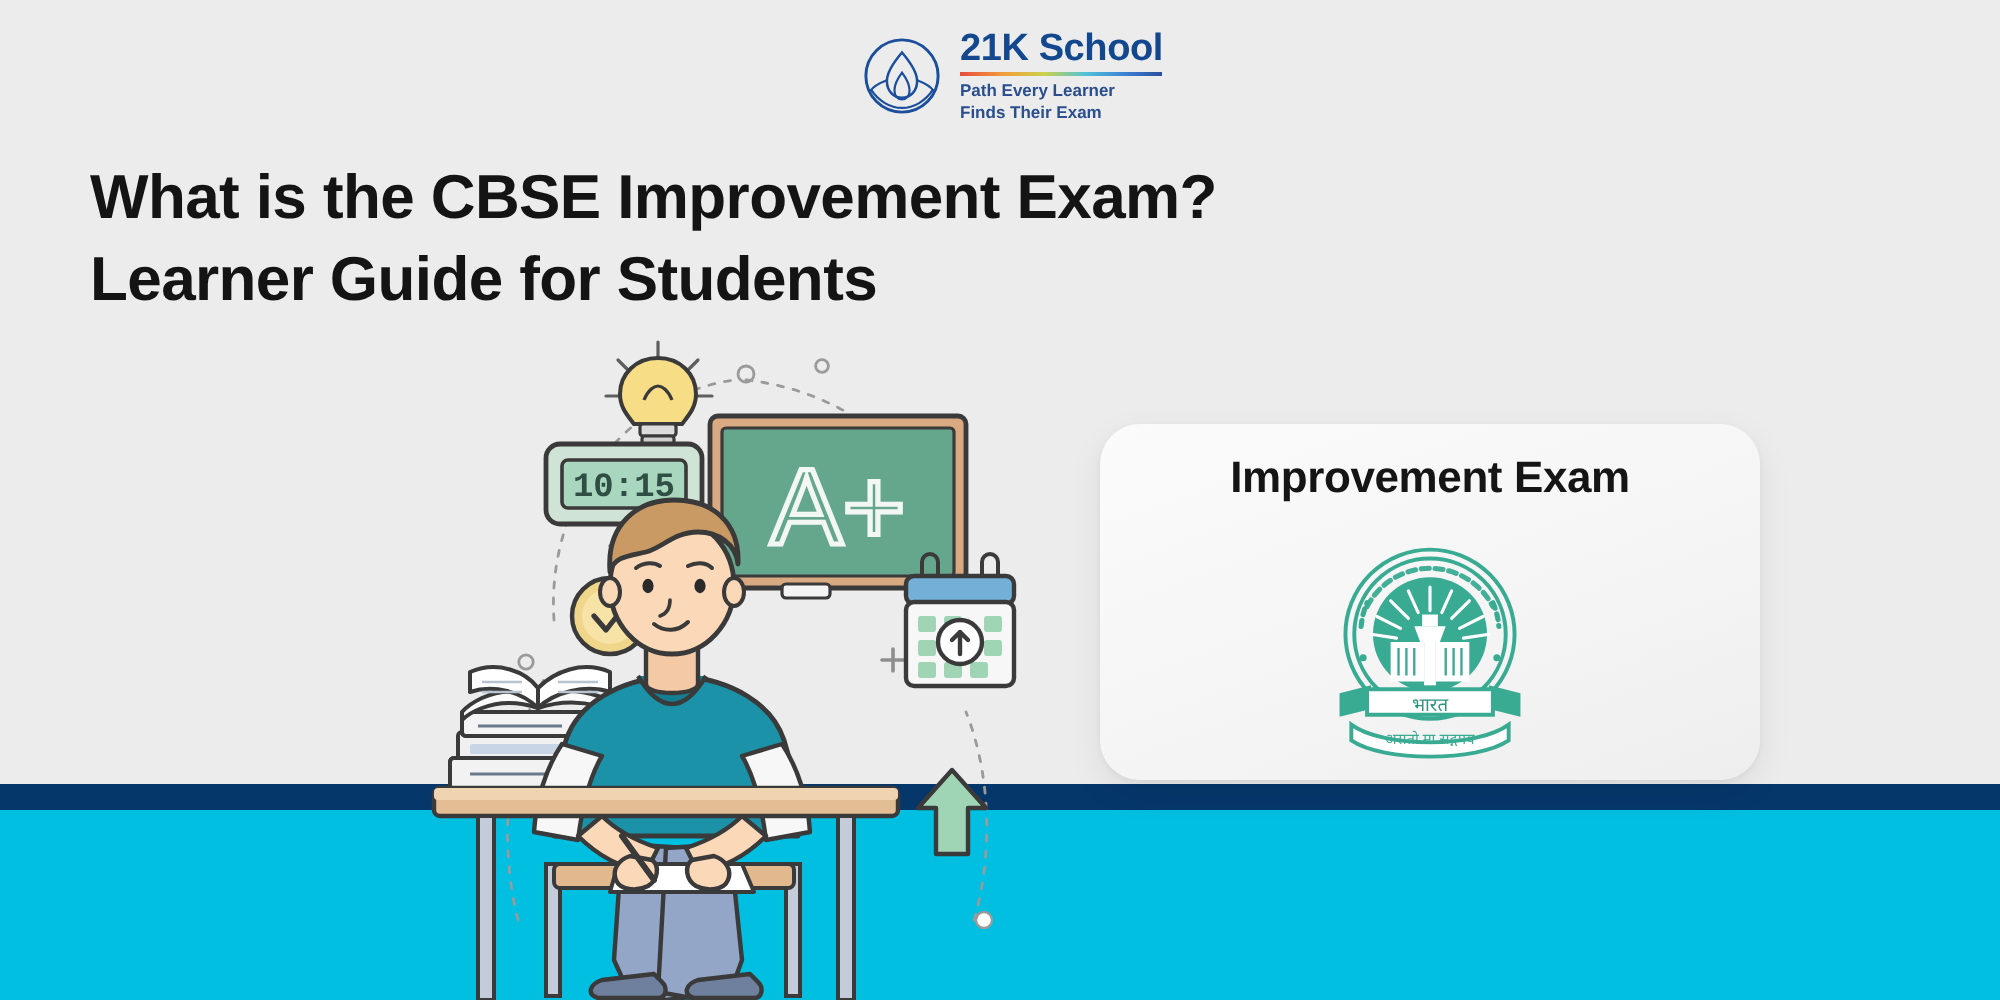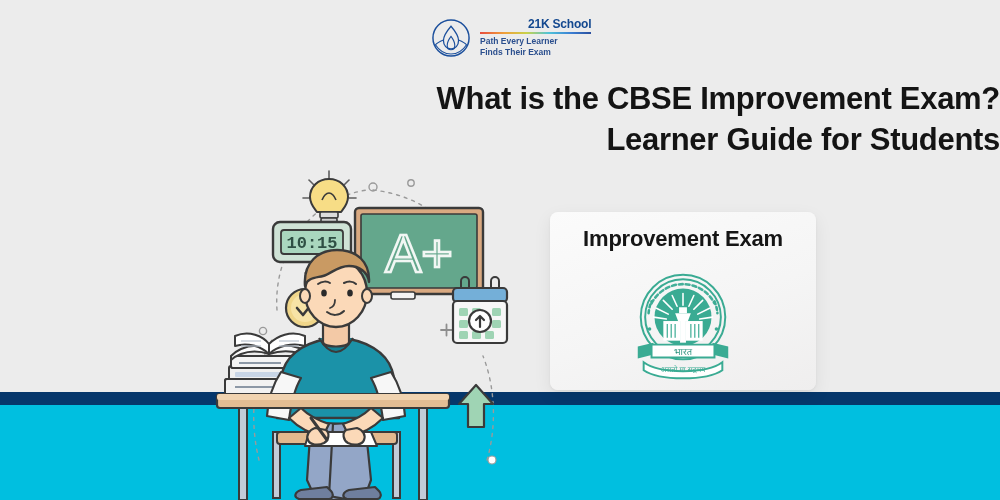--- a/index.html
+++ b/index.html
@@ -22,48 +22,48 @@
   }
 
   
   .logo-wrap {
     position:absolute; left:430px; top:14px; width:150px; height:48px;
     display:flex; align-items:center; gap:8px; z-index:20;
   }
   .logo-mark { width:42px; height:42px; flex:0 0 42px; }
   .logo-text { display:flex; flex-direction:column; justify-content:center; }
   .logo-name {
-    font-size:12px; font-weight:bold; color:#13488f; letter-spacing:-0.2px;
-    line-height:1.05; white-space:nowrap;margin-left:48px;
+    font-size:19px; font-weight:bold; color:#13488f; letter-spacing:-0.2px;
+    line-height:1.05; white-space:nowrap;
   }
   .logo-rule {
     height:2.5px; width:100%; margin:1px 0 2px 0;
     background:linear-gradient(90deg,#e84c3d 0%,#f0a03a 22%,#c9d24b 42%,#4fc3d9 62%,#3b7fd4 82%,#2b4f9e 100%);
   }
   .logo-tag {
     font-size:8.5px; font-weight:bold; color:#2b4f8e; line-height:1.25; white-space:nowrap;
   }
 
   
   .headline {
-    position:absolute; left:0; top:78px; width:1000px; text-align:right; z-index:20;
+    position:absolute; left:0; top:78px; width:1000px; text-align:left; z-index:20;
     font-size:31px; font-weight:bold; color:#141414; line-height:1.33;
     letter-spacing:-0.3px;
     padding-left:45px;
   }
   .headline .l2 { display:block; }
 
   
   .illus { position:absolute; left:215px; top:160px; width:310px; height:340px; z-index:8; }
 
   
   .card {
-    position:absolute; left:550px; top:212px; width:266px; height:178px;
+    position:absolute; left:550px; top:212px; width:330px; height:178px;
     background:linear-gradient(160deg,#fbfbfb 0%,#f5f5f5 55%,#efeeee 100%);
-    border-radius:8px; z-index:9;
+    border-radius:20px; z-index:9;
     box-shadow:0 6px 18px rgba(0,0,0,0.07), 0 1px 3px rgba(0,0,0,0.05);
   }
   .card-title {
     position:absolute; left:0; top:14px; width:100%; text-align:center;
     font-size:22px; font-weight:bold; color:#151515; letter-spacing:-0.2px;
   }
   .card-emblem {
     position:absolute; left:50%; top:52px; transform:translateX(-50%);
     width:118px; height:118px;
   }

